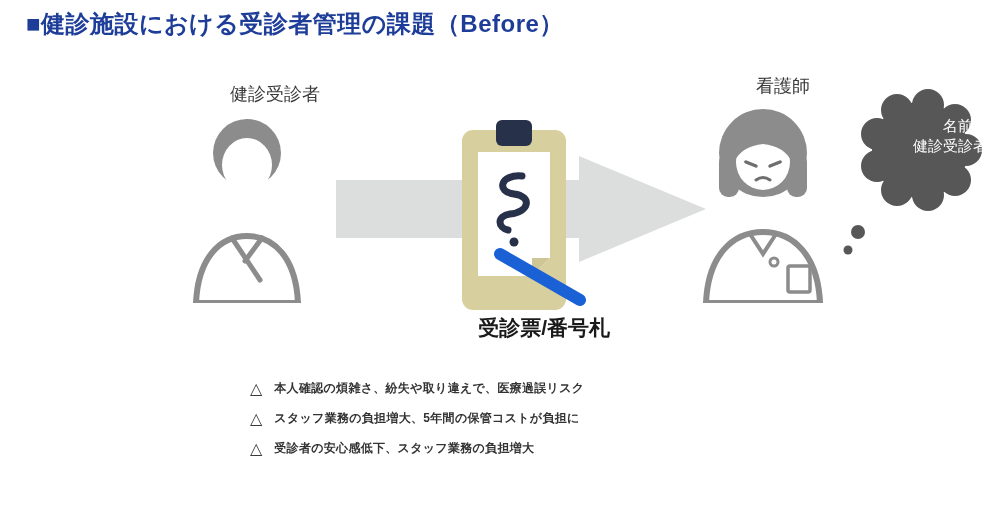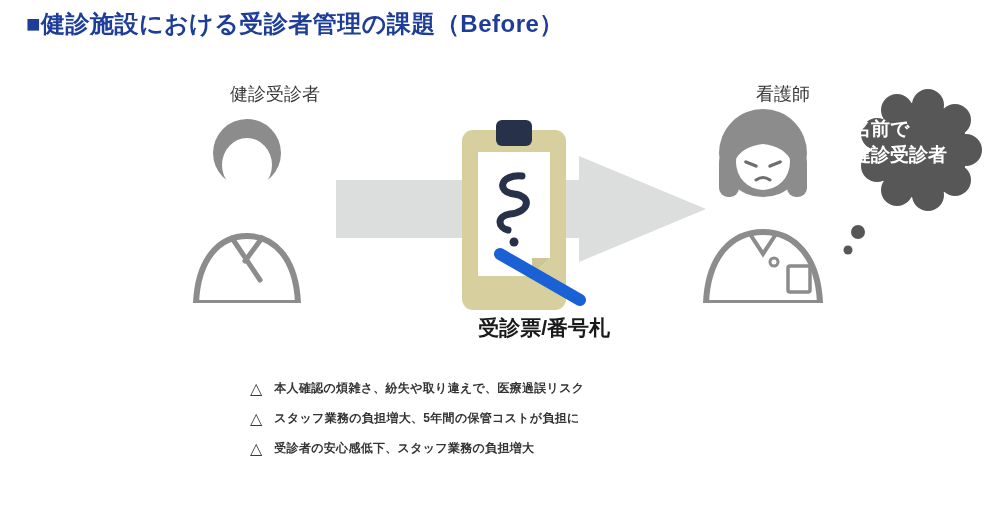--- a/index.html
+++ b/index.html
@@ -22,21 +22,21 @@
     white-space: nowrap;
   }
   .person-label {
     position: absolute;
     font-size: 18px;
     font-weight: 500;
     color: #3a3a3a;
     text-align: right;
   }
   .examinee-label { left: 170px; top: 82px; width: 150px; }
-  .nurse-label   { left: 700px; top: 82px; width: 110px; }
+  .nurse-label   { left: 700px; top: 74px; width: 110px; }
 
   .examinee-icon { position: absolute; left: 182px; top: 108px; width: 130px; height: 195px; }
   .flow-arrow    { position: absolute; left: 336px; top: 150px; width: 370px; height: 118px; }
   .clipboard-icon{ position: absolute; left: 452px; top: 118px; width: 140px; height: 200px; overflow: visible; }
   .nurse-icon    { position: absolute; left: 688px; top: 98px;  width: 150px; height: 205px; }
   .bubble-icon   { position: absolute; left: 838px; top: 80px;  width: 150px; height: 185px; }
 
   .item-label {
     position: absolute;
     left: 410px;
@@ -45,24 +45,24 @@
     text-align: right;
     font-size: 21px;
     font-weight: 700;
     color: #1a1a1a;
   }
   .bubble-text {
     position: absolute;
     left: 852px;
     top: 116px;
     width: 136px;
-    text-align: left;
+    text-align: right;
     color: #ffffff;
-    font-size: 19px;
-    font-weight: 700;
+    font-size: 15px;
+    font-weight: 400;
     line-height: 1.35;
   }
   .issues {
     position: absolute;
     left: 250px;
     top: 380px;
   }
   .issue-row {
     display: flex;
     align-items: center;

